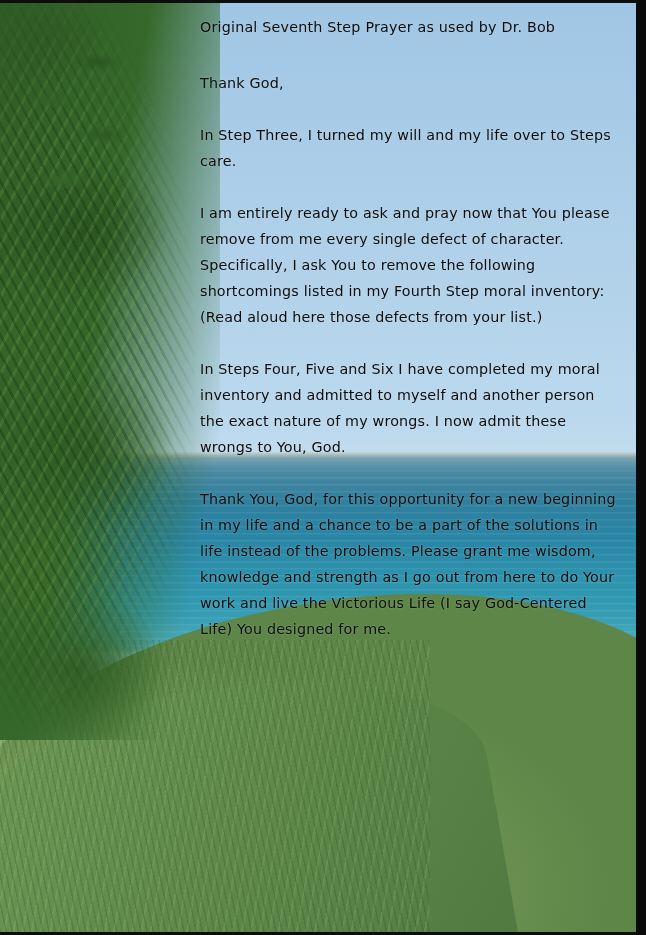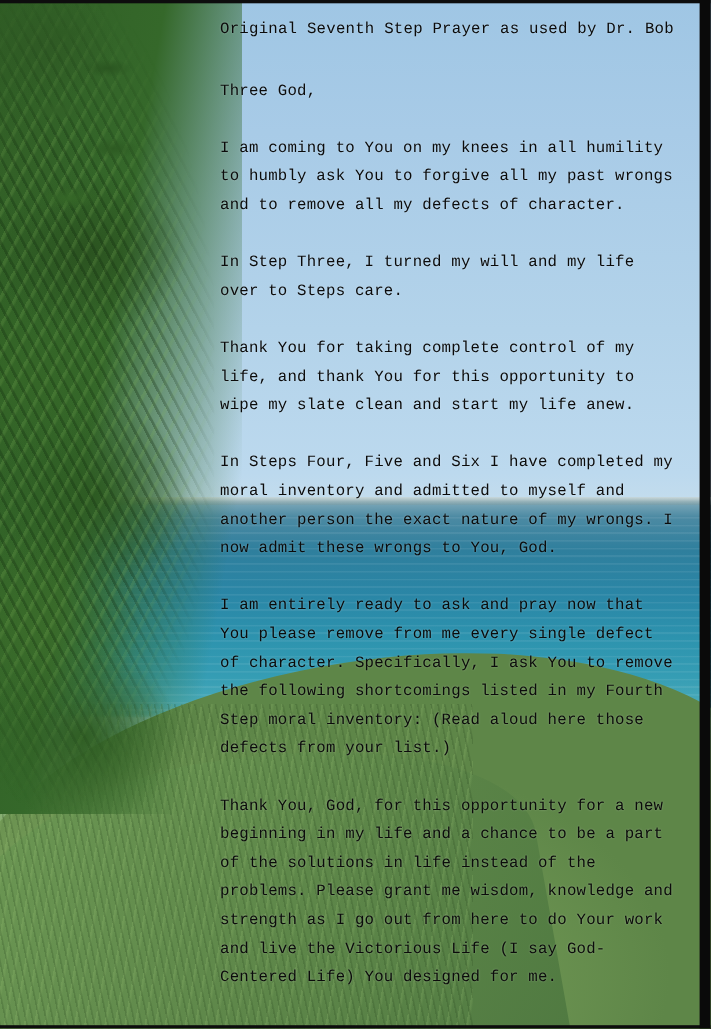--- a/index.html
+++ b/index.html
@@ -213,21 +213,20 @@
     letter-spacing: .18px;
     text-shadow: 0 0 2px rgba(255,255,255,.30);
   }
   .prayer .title {
     font-size: 14.3px;
     letter-spacing: .2px;
     margin: 0 0 30px 0;
   }
   .prayer p {
     margin: 0 0 26px 0;
-    font-family: Liberation Mono, monospace;
   }
   .prayer p.salutation {
     margin-bottom: 26px;
   }
 </style>
 </head>
 <body>
 
 <div id="page">
 
@@ -241,23 +240,21 @@
   <div class="trees"></div>
   <div class="trees-detail"></div>
   <div class="pine"></div>
 
   <div class="frame-top"></div>
   <div class="frame-bottom"></div>
   <div class="frame-right"></div>
 
   <div class="prayer">
     <p class="title">Original Seventh Step Prayer as used by Dr. Bob</p>
-    <p class="salutation">Three God,</p>
-    <p>I am coming to You on my knees in all humility to humbly ask You to forgive all my past wrongs and to remove all my defects of character.</p>
+    <p class="salutation">Thank God,</p>
     <p>In Step Three, I turned my will and my life over to Steps care.</p>
-    <p>Thank You for taking complete control of my life, and thank You for this opportunity to wipe my slate clean and start my life anew.</p>
+    <p>I am entirely ready to ask and pray now that You please remove from me every single defect of character. Specifically, I ask You to remove the following shortcomings listed in my Fourth Step moral inventory:  (Read aloud here those defects from your list.)</p>
     <p>In Steps Four, Five and Six I have completed my moral inventory and admitted to myself and another person the exact nature of my wrongs. I now admit these wrongs to You, God.</p>
-    <p>I am entirely ready to ask and pray now that You please remove from me every single defect of character. Specifically, I ask You to remove the following shortcomings listed in my Fourth Step moral inventory:  (Read aloud here those defects from your list.)</p>
     <p>Thank You, God, for this opportunity for a new beginning in my life and a chance to be a part of the solutions in life instead of the problems. Please grant me wisdom, knowledge and strength as I go out from here to do Your work and live the Victorious Life (I say God-Centered Life) You designed for me.</p>
 
   </div>
 
 </div>
 
 </body></html>

